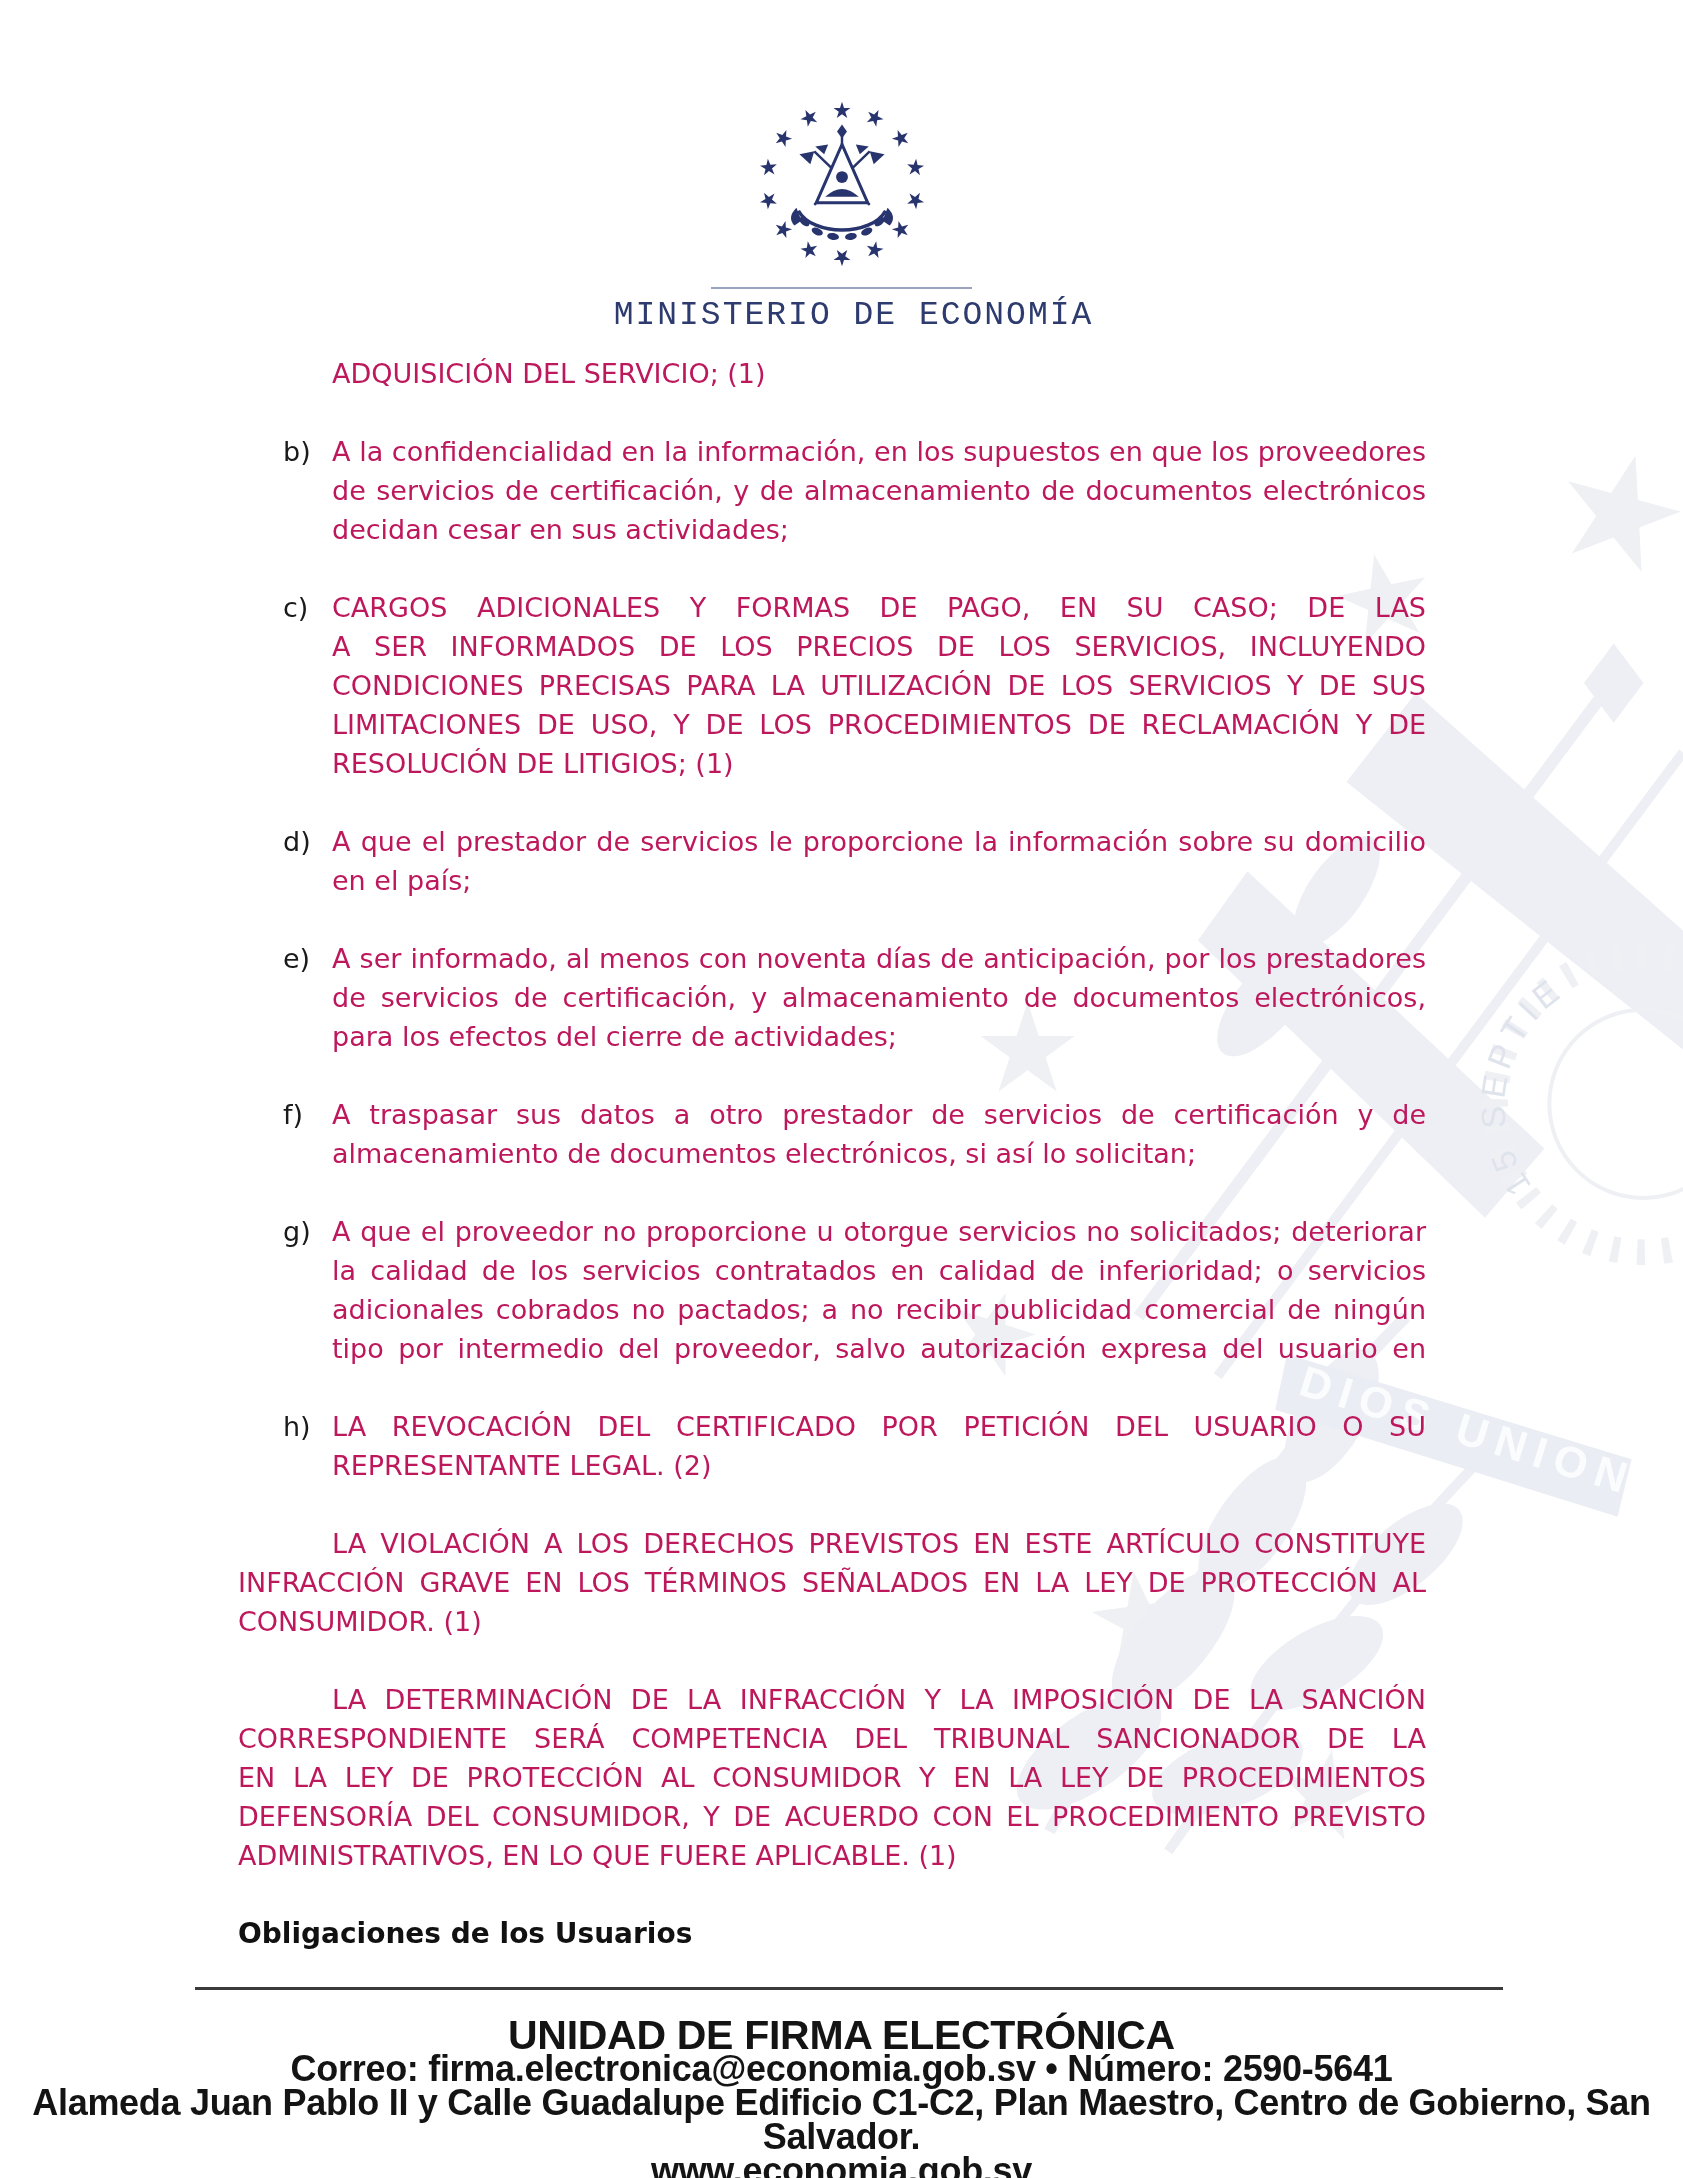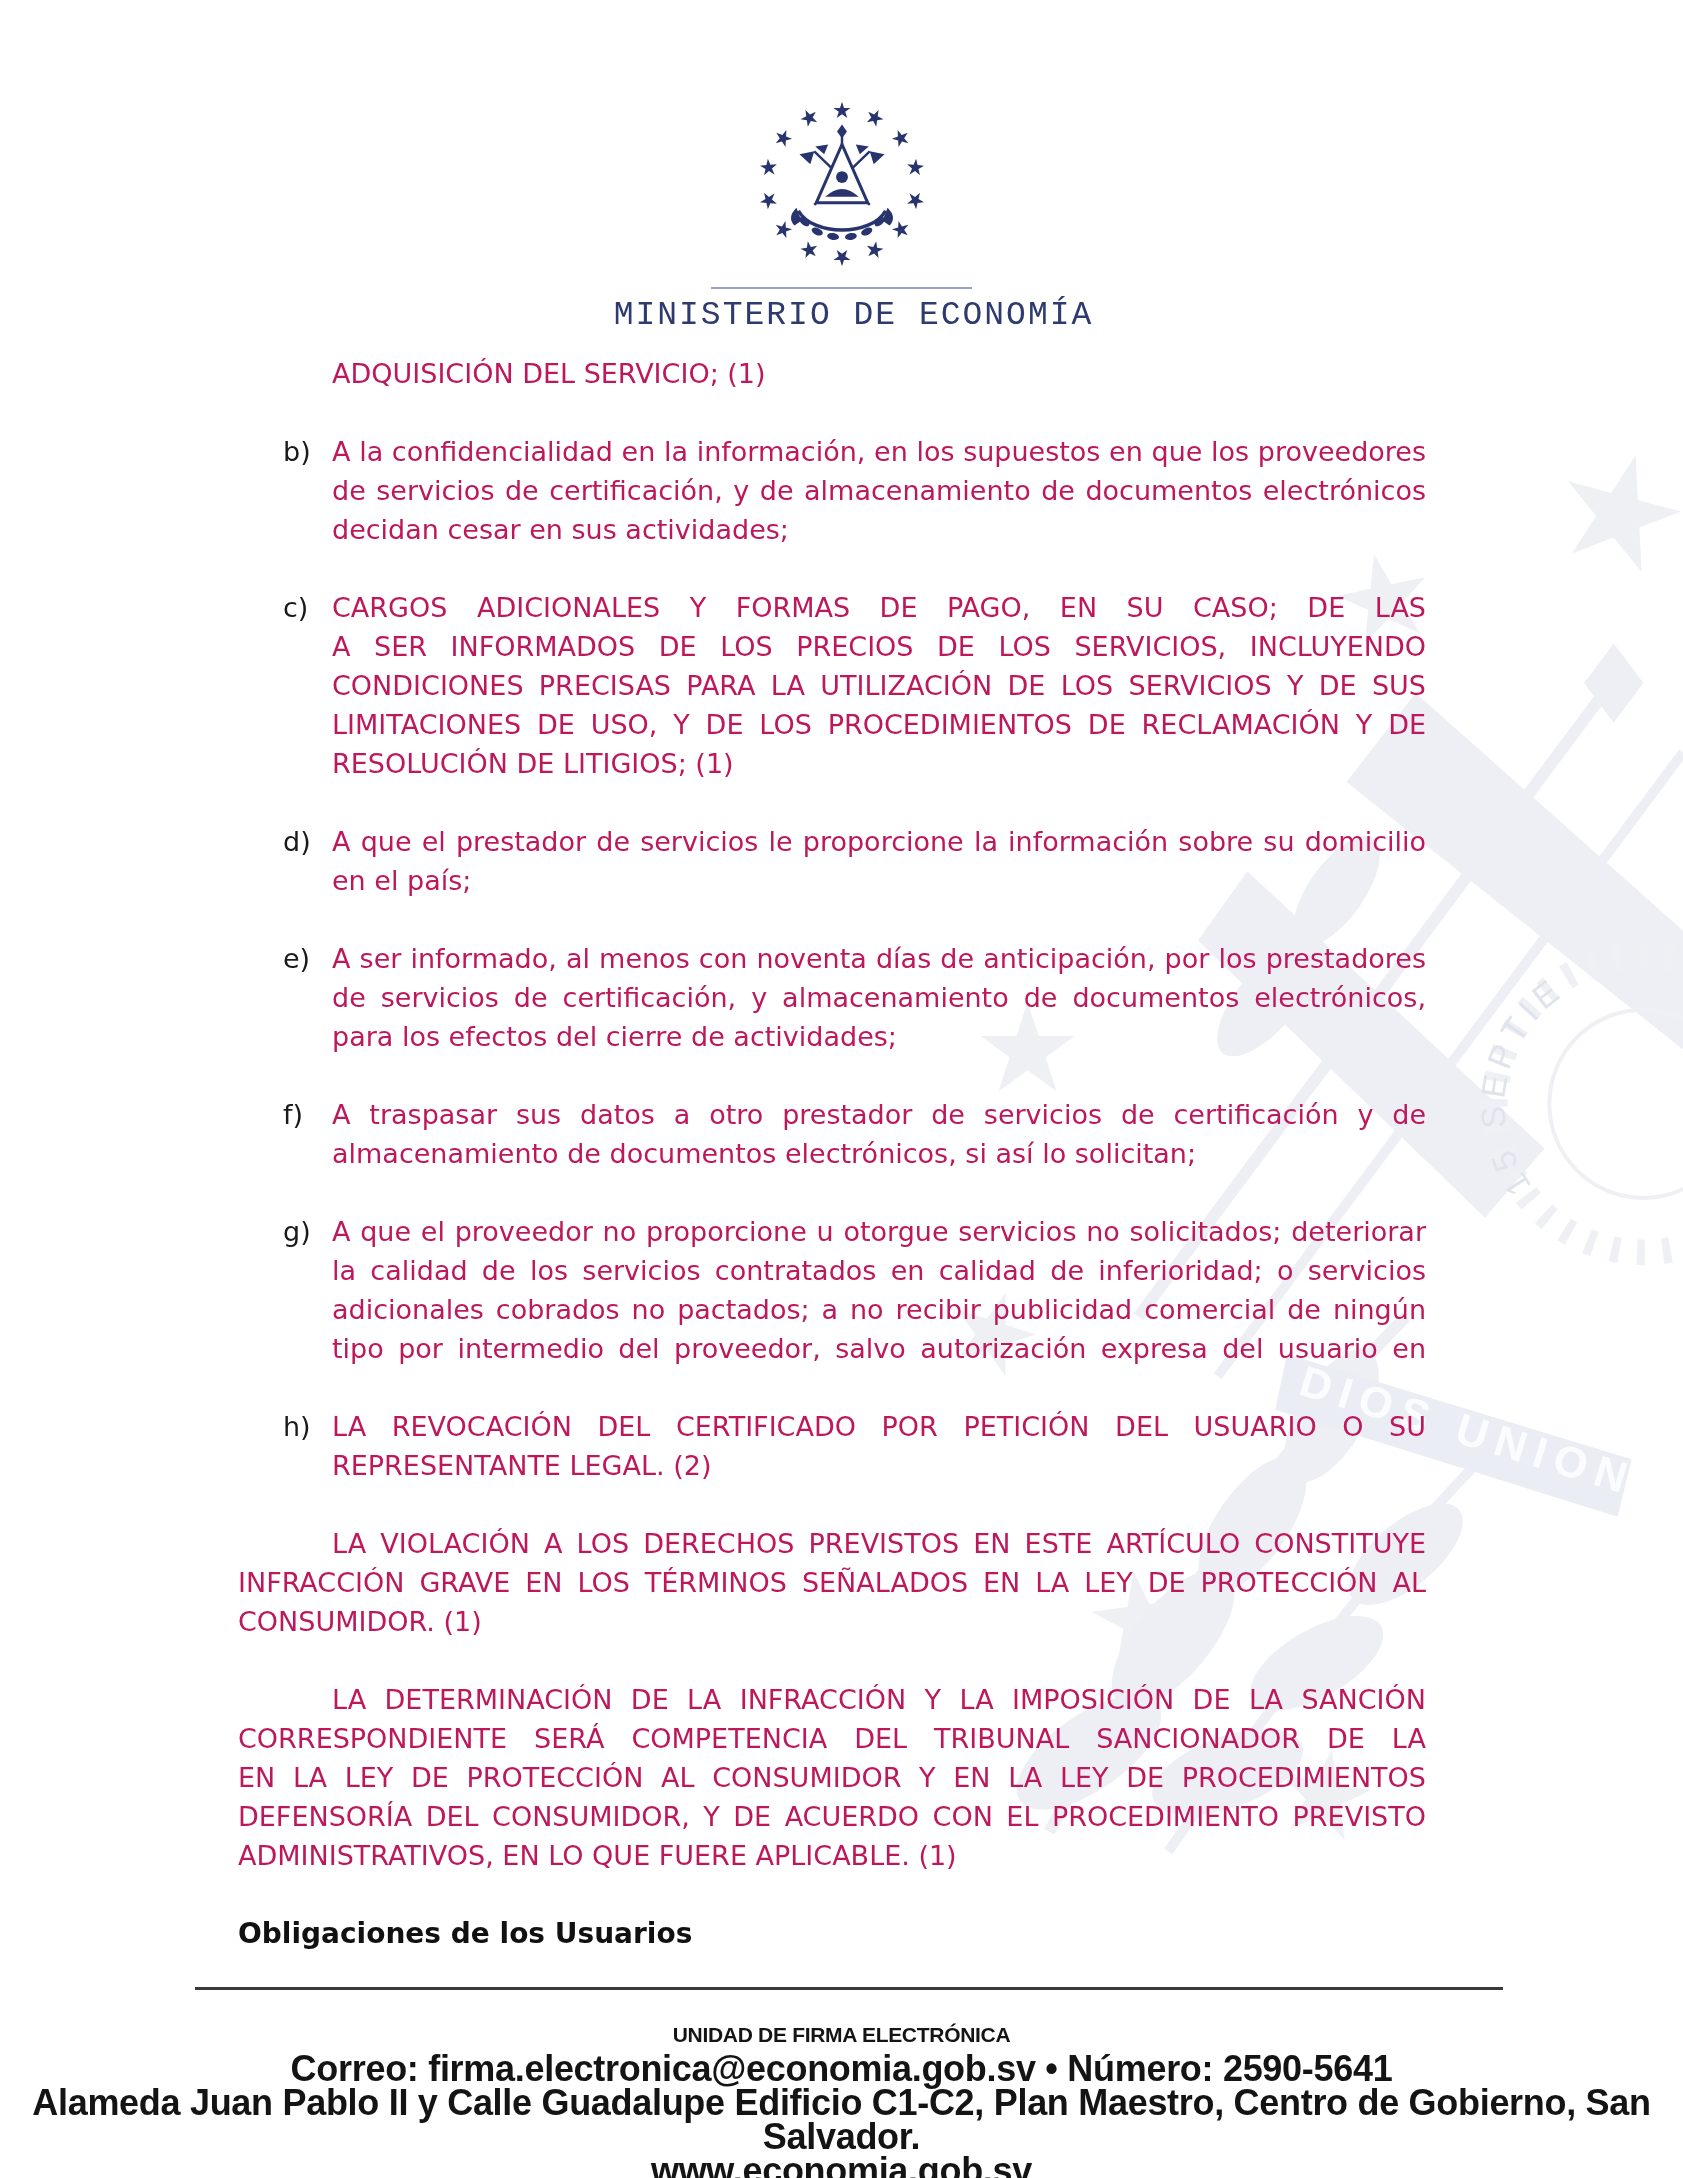--- a/index.html
+++ b/index.html
@@ -43,21 +43,21 @@
   .section-heading{
     margin-top:8px;
     font-size:28px;line-height:39px;font-weight:bold;color:#111;
   }
   
   .sep-line{position:absolute;left:195px;top:1987px;width:1308px;height:3px;background:#3a3a3a;z-index:1;}
   .footer{
     position:absolute;left:0;top:2018px;width:1683px;text-align:center;z-index:1;
     font-family:"Liberation Sans",sans-serif;color:#141414;letter-spacing:-0.3px;
   }
-  .footer .f-unit{font-size:21px;line-height:34px;font-weight:bold;}
+  .footer .f-unit{font-size:41px;line-height:34px;font-weight:bold;}
   .footer .f-contact,.footer .f-address,.footer .f-web{font-size:36px;line-height:34px;font-weight:bold;}
 </style>
 </head>
 <body>
 
 <div class="page">
 
   <svg class="wm" viewBox="0 0 1700 2200" xmlns="http://www.w3.org/2000/svg" aria-hidden="true">
     <defs>
       <path id="wstar" d="M0,-1 L0.2245,-0.309 L0.9511,-0.309 L0.3633,0.118 L0.5878,0.809 L0,0.382 L-0.5878,0.809 L-0.3633,0.118 L-0.9511,-0.309 L-0.2245,-0.309 Z"></path>

